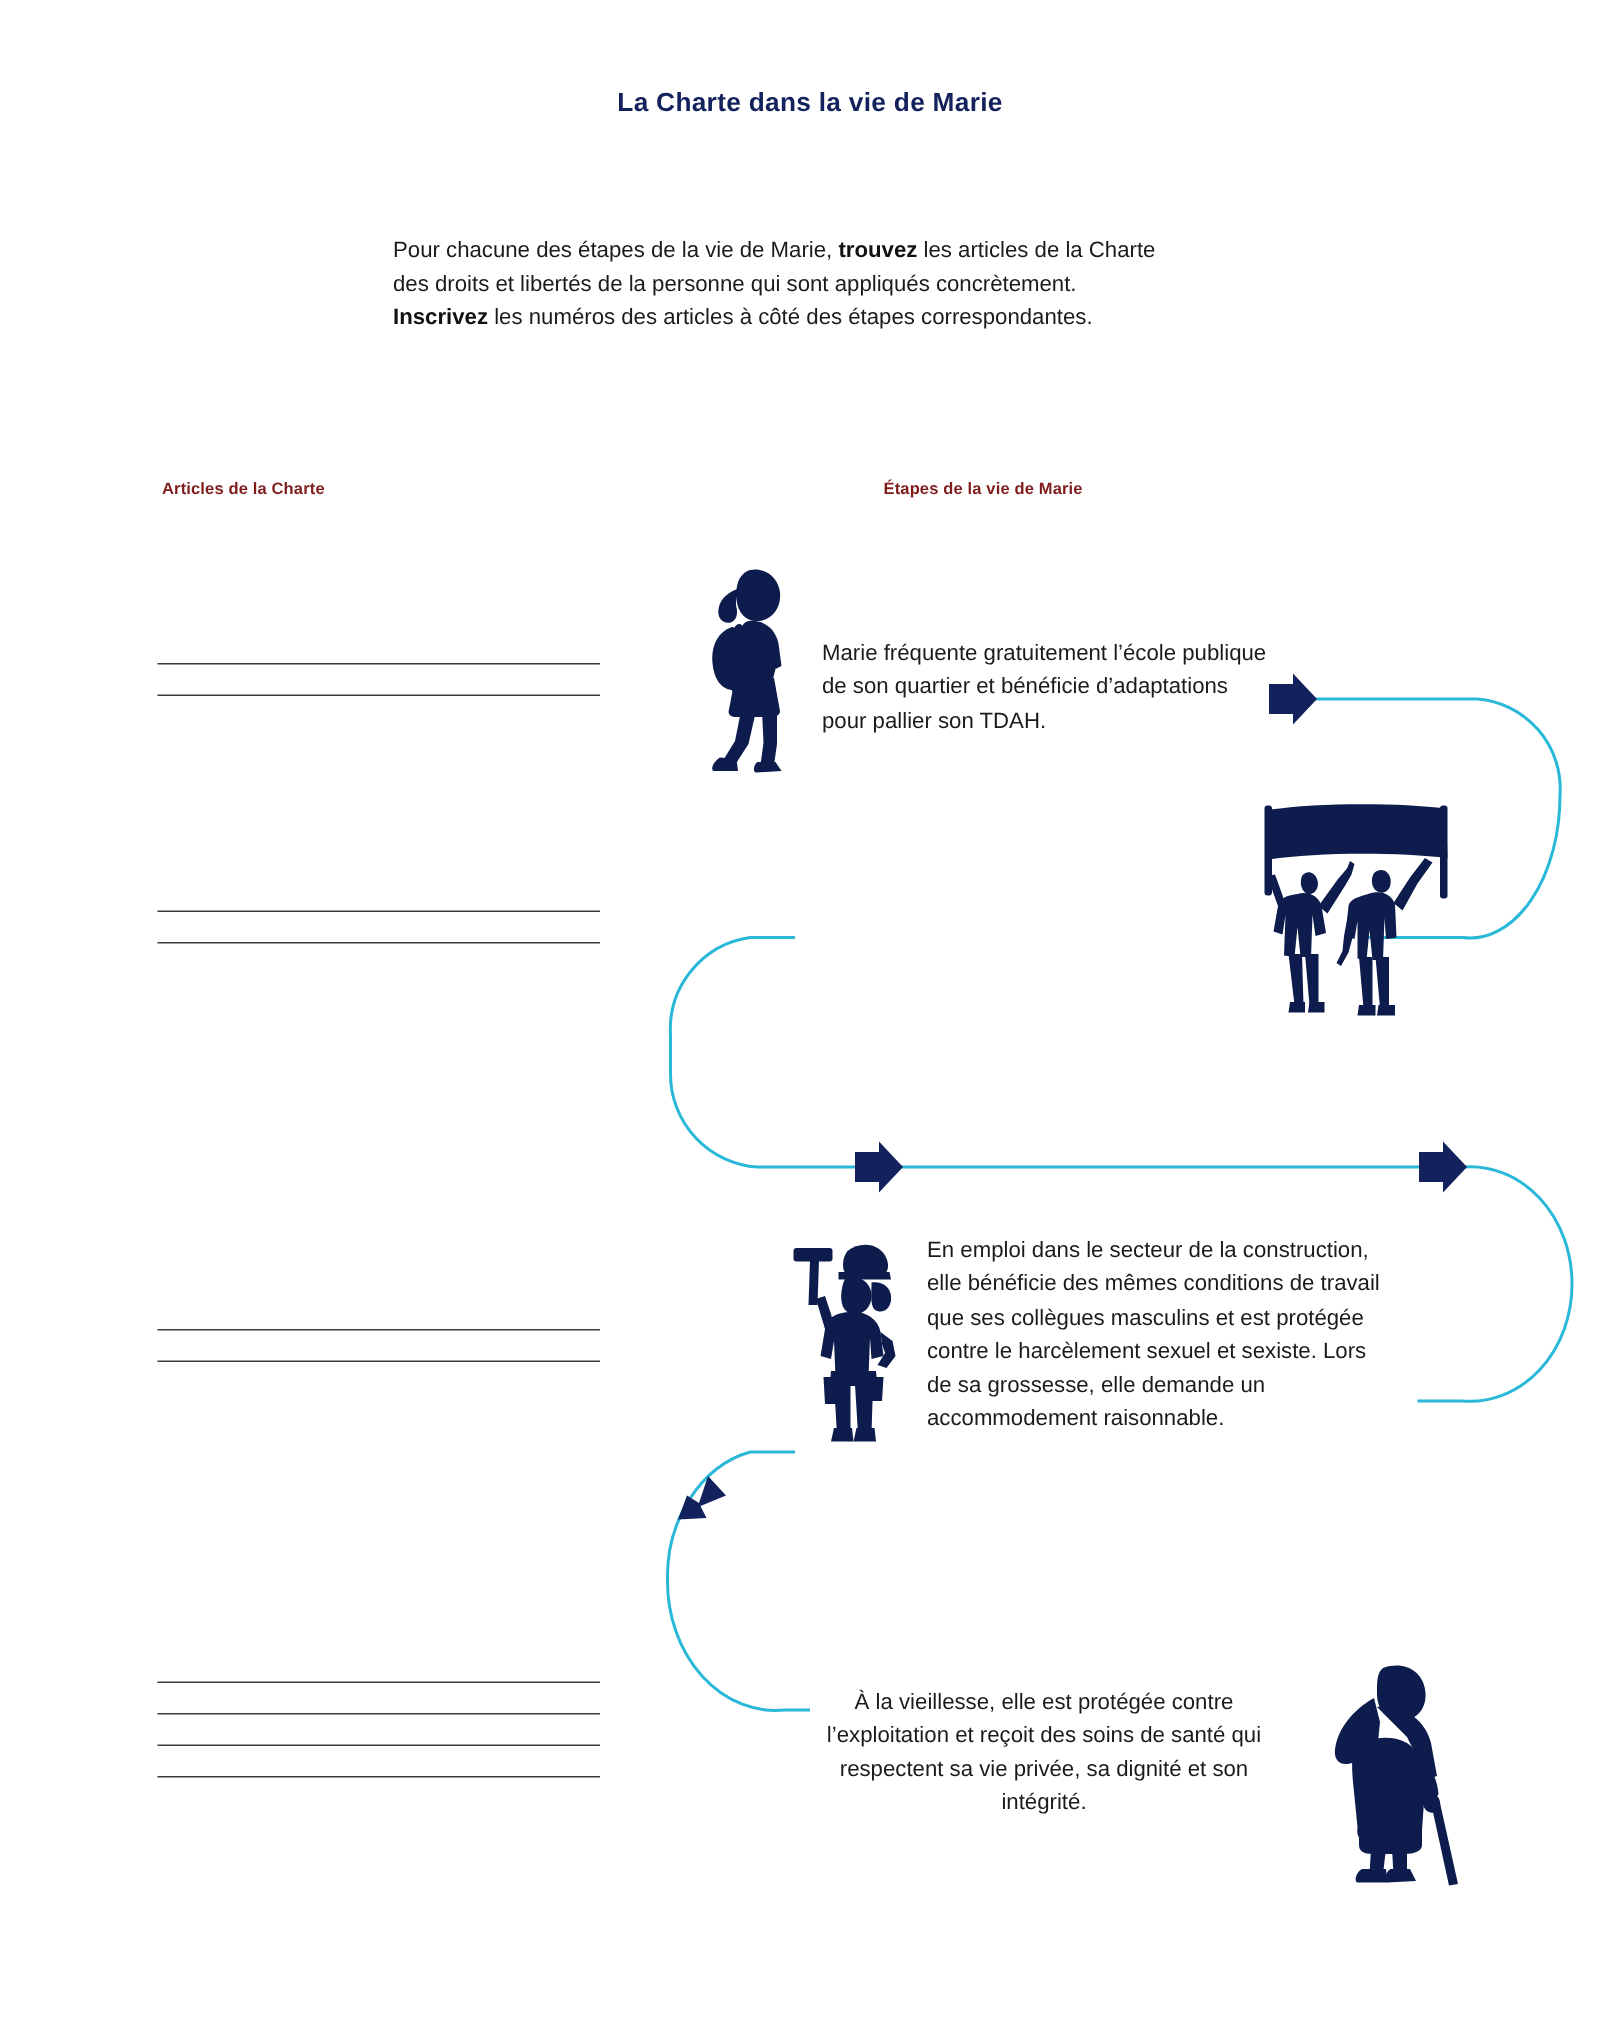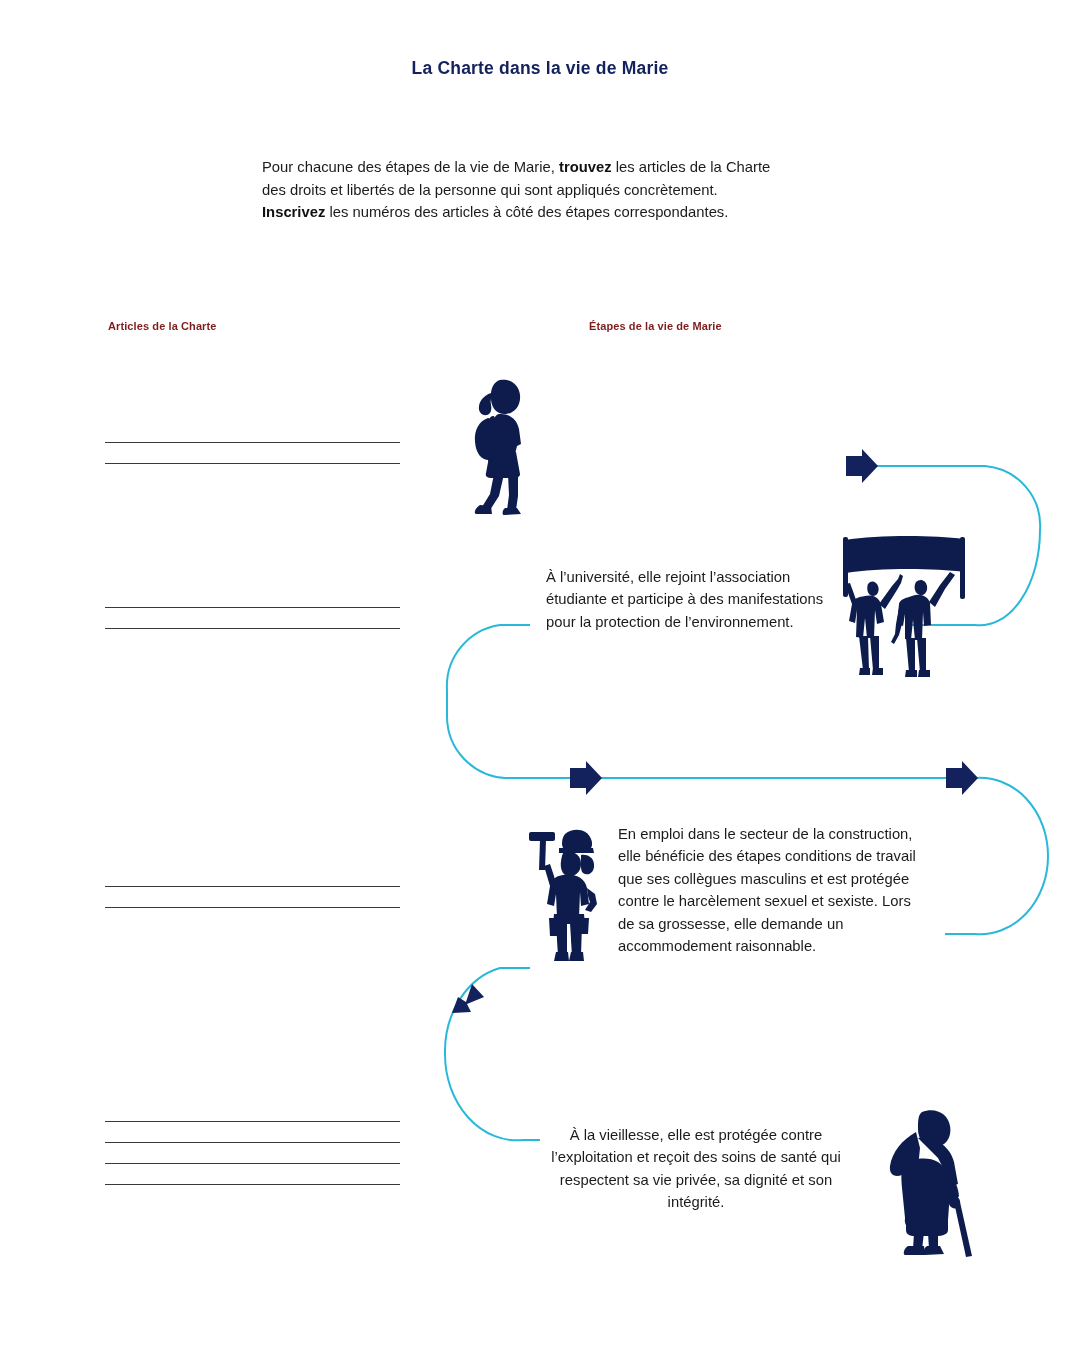--- a/index.html
+++ b/index.html
@@ -108,20 +108,23 @@
       <path d="M 570 768 L 586 768 L 586 761 L 602 778 L 586 795 L 586 788 L 570 788 Z"></path>
     </g>
     <g fill="#13215c">
       <path d="M 946 768 L 962 768 L 962 761 L 978 778 L 962 795 L 962 788 L 946 788 Z"></path>
     </g>
     <g fill="#13215c">
       <path d="M 472 984 L 466 1002 L 458 997 L 452 1013 L 471 1012 L 467 1004 L 484 997 Z"></path>
     </g>
   </svg>
 
+  <div class="step" style="left:548px;top:425px;width:300px;">
+    <div class="step-text">Marie fréquente gratuitement l’école publique de son quartier et bénéficie d’adaptations pour pallier son TDAH.</div>
+  </div>
   <svg class="icon" style="left:466px;top:374px;" width="72" height="146" viewBox="0 0 72 146">
     <g fill="#0d1c4c">
 
       <path d="M28 18 C20 20 14 25 13 32 C12 38 16 42 21 41 C25 40 26 35 25 31 C24 27 25 22 28 18 Z"></path>
 
       <path d="M34 6 C44 4 53 11 54 21 C55 31 49 39 40 40 C32 41 26 35 25 26 C24 16 27 8 34 6 Z"></path>
 
       <path d="M33 40 C43 39 51 45 53 55 L55 70 L51 72 L49 62 L48 84 C48 88 45 90 40 90 L28 90 C23 90 21 87 22 82 L26 58 C27 47 28 41 33 40 Z"></path>
 
       <path d="M24 78 L50 78 L54 100 C54 103 51 104 47 104 L25 104 C21 104 19 102 20 99 Z"></path>
@@ -133,23 +136,20 @@
 
       <path d="M42 100 L52 101 L52 122 L50 136 L41 136 L43 121 Z"></path>
 
       <path d="M14 131 L25 132 L26 140 L10 140 C8 140 8 135 14 131 Z"></path>
       <path d="M39 134 L51 134 L55 140 L38 141 C36 141 36 136 39 134 Z"></path>
 
       <path d="M46 52 C51 54 53 60 52 68 L49 80 L43 79 L46 66 Z"></path>
     </g>
   </svg>
 
-  <div class="step" style="left:546px;top:566px;width:290px;">
-    <div class="step-text">À l’université, elle rejoint l’association étudiante et participe à des manifestations pour la protection de l’environnement.</div>
-  </div>
   <svg class="icon" style="left:832px;top:530px;" width="148" height="170" viewBox="0 0 148 170">
     <g fill="#0d1c4c">
 
       <rect x="11" y="7" width="5" height="60" rx="2"></rect>
       <rect x="128" y="7" width="5" height="62" rx="2"></rect>
 
       <path d="M13 10 C45 5 100 5 132 9 L133 42 C100 38 45 38 14 43 Z"></path>
 
       <path d="M36 54 C39 50 44 51 46 56 C48 61 45 66 41 66 C36 66 34 59 36 54 Z"></path>
       <path d="M33 66 C40 64 47 67 49 74 L52 92 L45 94 L43 80 L42 108 L35 108 L33 88 L31 108 L24 107 L25 80 L23 93 L17 91 L20 74 C21 68 27 67 33 66 Z"></path>
@@ -171,21 +171,21 @@
       <path d="M67 78 L64 94 L63 104 L59 112 L62 114 L67 105 L70 94 L72 80 Z"></path>
 
       <path d="M74 108 L83 108 L83 142 L77 142 Z"></path>
       <path d="M85 108 L94 108 L94 142 L88 142 Z"></path>
       <path d="M74 140 L85 140 L85 147 L73 147 Z"></path>
       <path d="M87 140 L98 140 L98 147 L86 147 Z"></path>
     </g>
   </svg>
 
   <div class="step" style="left:618px;top:823px;width:310px;">
-    <div class="step-text">En emploi dans le secteur de la construction, elle bénéficie des étapes conditions de travail que ses collègues masculins et est protégée contre le harcèlement sexuel et sexiste. Lors de sa grossesse, elle demande un accommodement raisonnable.</div>
+    <div class="step-text">En emploi dans le secteur de la construction, elle bénéficie des mêmes conditions de travail que ses collègues masculins et est protégée contre le harcèlement sexuel et sexiste. Lors de sa grossesse, elle demande un accommodement raisonnable.</div>
   </div>
   <svg class="icon" style="left:521px;top:818px;" width="98" height="148" viewBox="0 0 98 148">
     <g fill="#0d1c4c">
 
       <rect x="8" y="14" width="26" height="9" rx="2"></rect>
 
       <path d="M19 22 L25 22 L24 52 L18 52 Z"></path>
 
       <path d="M44 16 C53 9 66 11 70 21 C72 26 71 30 68 32 L44 32 C40 30 40 21 44 16 Z"></path>
       <path d="M38 30 L72 30 L73 35 L38 35 Z"></path>

